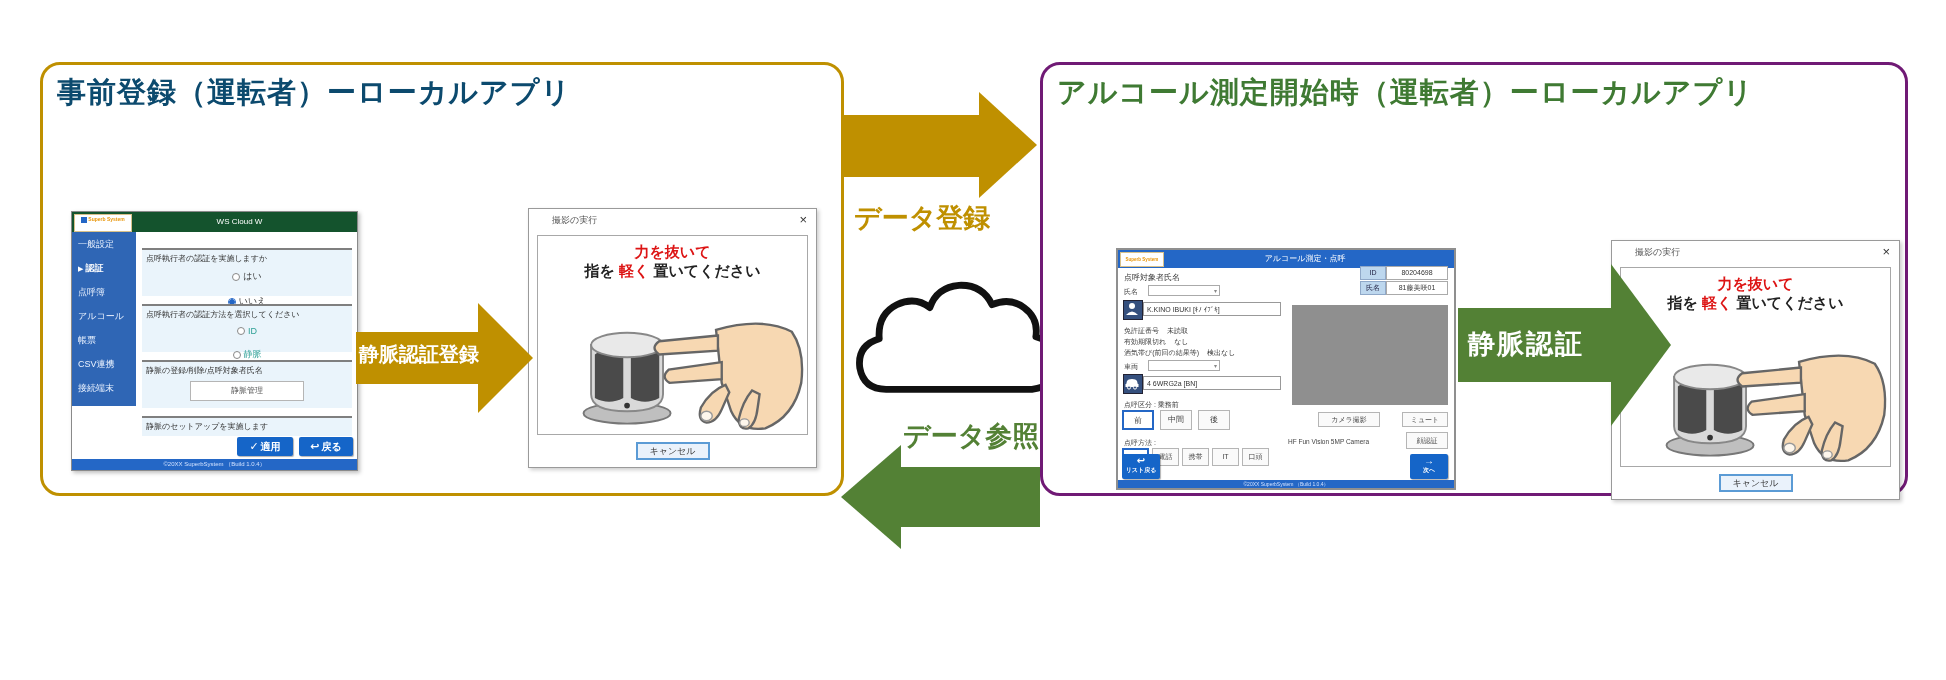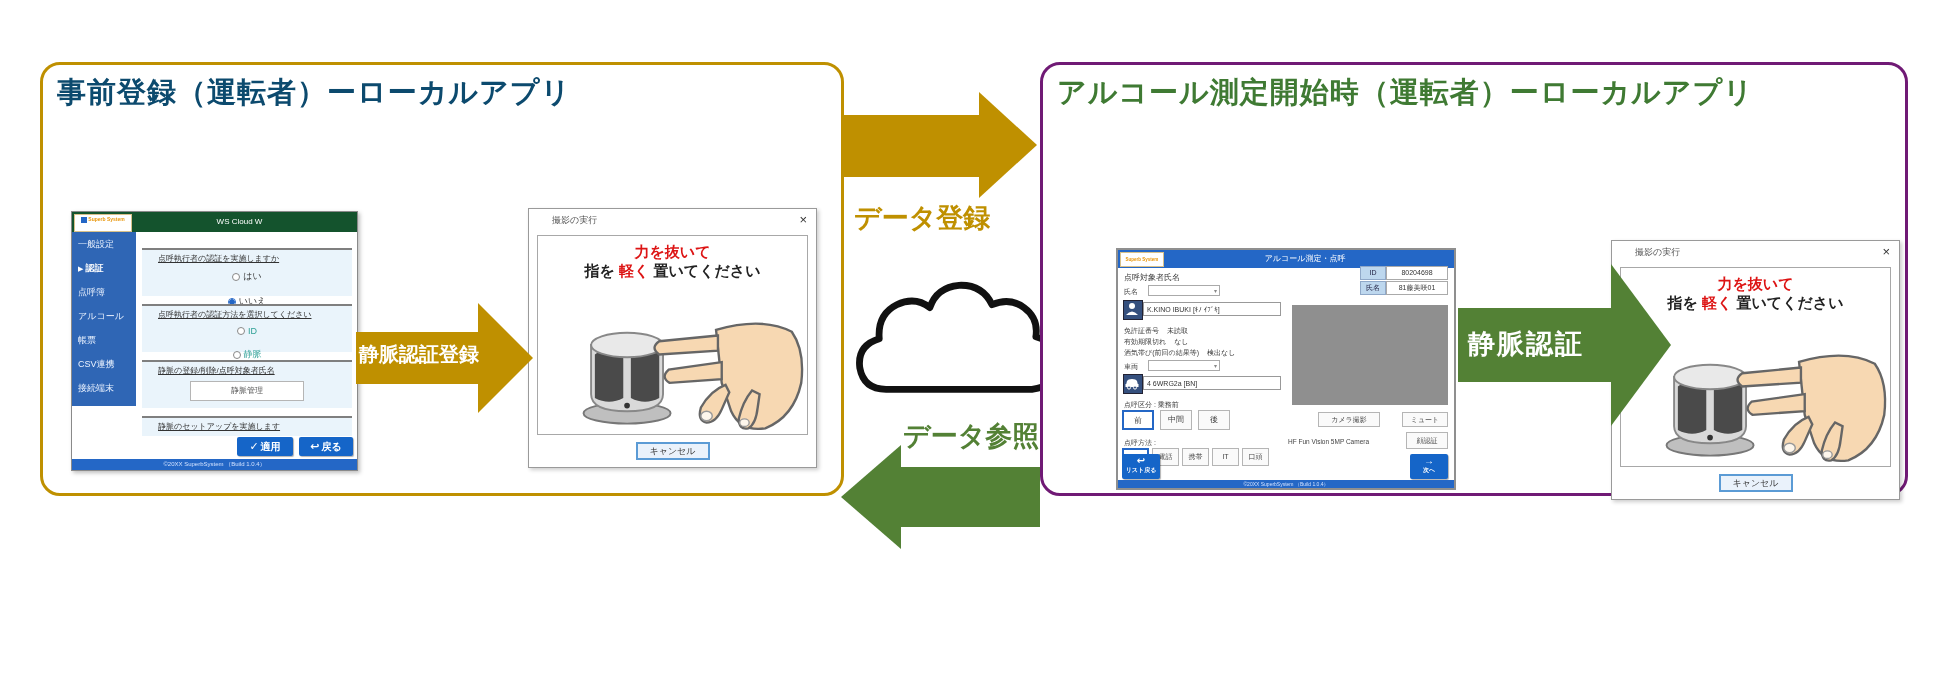--- a/index.html
+++ b/index.html
@@ -52,21 +52,21 @@
            font-size:5px;font-weight:bold;color:#E8960A;line-height:8px;text-align:center;overflow:hidden;}
   .lw-logo .logo-sq{display:inline-block;width:6px;height:6px;background:#2467C6;margin-right:1px;vertical-align:middle;}
   .lw-title{position:absolute;left:60px;right:10px;top:0;height:20px;line-height:20px;text-align:center;
             color:#fff;font-size:8px;}
   .lw-side{position:absolute;left:0;top:20px;width:64px;height:174px;background:#2F66B5;}
   .side-item{height:24px;line-height:24px;padding-left:6px;color:#EAF2FF;font-size:9px;white-space:nowrap;overflow:hidden;}
   .side-item.active{color:#fff;font-weight:bold;}
   .side-marker{font-size:7px;margin-right:2px;}
   .lw-main{position:absolute;left:64px;top:20px;right:0;bottom:11px;background:#fff;}
   .sec{position:absolute;left:6px;right:5px;background:#EAF4FB;border-top:2px solid #7f7f7f;}
-  .sec-h{font-size:8px;color:#333;padding:3px 4px 0 16px;white-space:nowrap;overflow:hidden;text-decoration:underline;}
+  .sec-h{font-size:8px;color:#333;padding:3px 4px 0 4px;white-space:nowrap;overflow:hidden;}
   .radio-row{padding:6px 4px 0 4px;font-size:9px;color:#333;display:flex;gap:12px;align-items:center;flex-direction:column;}
   .radio{display:inline-flex;align-items:center;gap:3px;}
   .rdot{display:inline-block;width:8px;height:8px;border:1px solid #888;border-radius:50%;background:#fff;box-sizing:border-box;}
   .rdot.sel{border-color:#2467C6;background:radial-gradient(circle,#2467C6 0 2.5px,#fff 3px);}
   .teal{color:#2FA096;}
   .btn-vein{display:block;margin:5px auto 0 auto;width:112px;height:18px;background:#fff;border:1px solid #b5b5b5;
             font-size:8px;color:#555;text-align:center;line-height:18px;}
   .btn-blue{position:absolute;background:#1565C8;color:#fff;font-weight:bold;font-size:10px;border-radius:2px;
             text-align:center;line-height:19px;box-shadow:1px 1px 1px rgba(0,0,0,.3);}
   .btn-blue .bicon{font-size:11px;margin-right:2px;}

